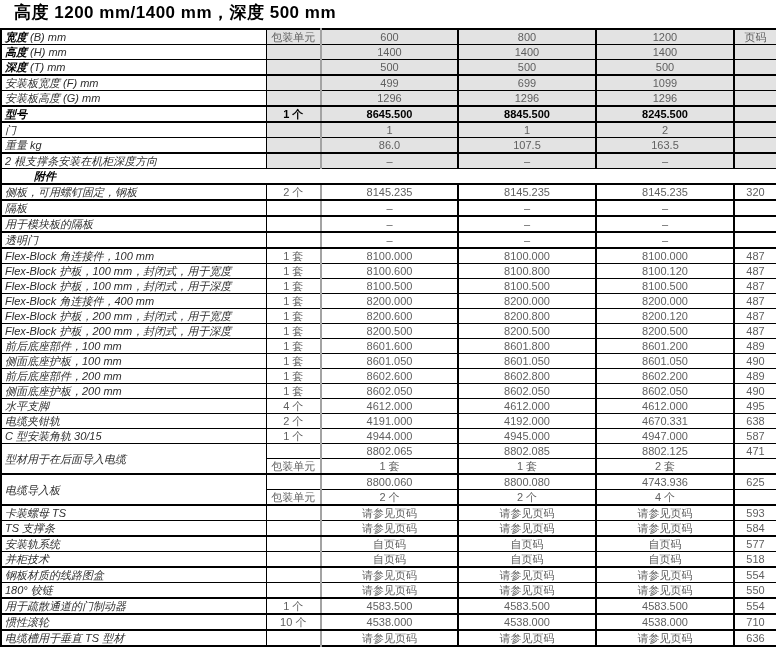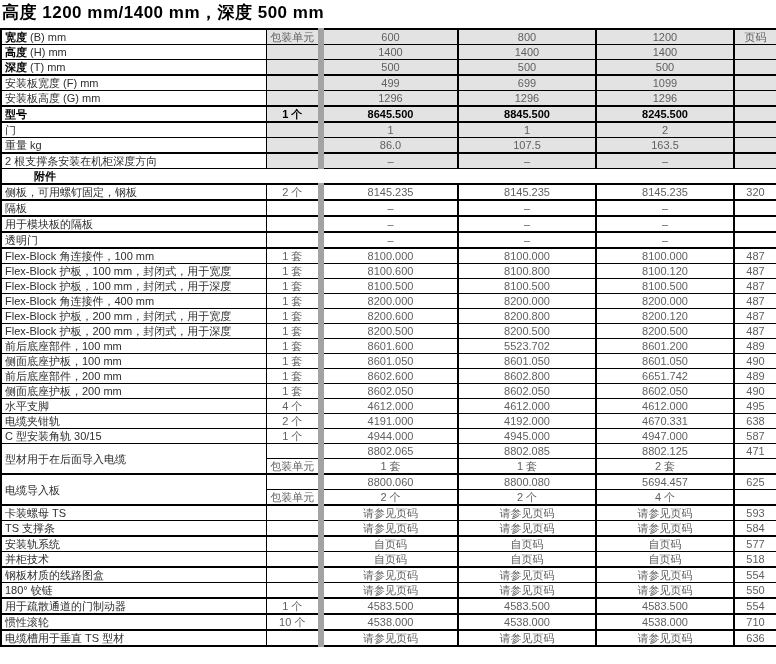--- a/index.html
+++ b/index.html
@@ -1,30 +1,30 @@
 <!DOCTYPE html>
 <html><head>
 <meta charset="utf-8">
 <style>
   html,body{margin:0;padding:0;background:#fff;}
   body{width:776px;height:664px;overflow:hidden;
        font-family:"Liberation Sans","DejaVu Sans",sans-serif;}
   .page{width:776px;}
   .title{font-size:17px;font-weight:bold;color:#000;
-         padding:3px 2px 5px 2px;letter-spacing:.5px;line-height:20px;}
+         padding:3px 2px 5px 14px;letter-spacing:.5px;line-height:20px;}
   table.catalog{border-collapse:collapse;table-layout:fixed;width:776px;
                 border:2px solid #000;}
   col.c-label{width:265px;} col.c-unit{width:55px;}
   col.c-600{width:137px;} col.c-800{width:138px;} col.c-1200{width:138px;}
   col.c-page{width:43px;}
   td{font-size:11px;height:14px;line-height:14px;padding:0 3px;
      color:#5f5f5f;text-align:center;white-space:nowrap;overflow:hidden;}
-  td.label{text-align:left;color:#2e2e2e;border-right:1px solid #000;}
+  td.label{text-align:left;color:#2e2e2e;border-right:1px solid #000;font-style:italic;}
   td.label .strong{font-weight:bold;color:#000;}
-  td.unit{border-right:6px solid #a3a3a3;}
+  td.unit{border-right:2px solid #a3a3a3;}
   td.val{border-right:2px solid #000;}
   td.page{}
   tr.shaded td.unit, tr.shaded td.val, tr.shaded td.page{background:#e3e3e3;}
   tr.sep-thin > td{border-bottom:1px solid #000;}
   tr.sep-thick > td{border-bottom:2px solid #000;}
   td.bb-thick{border-bottom:2px solid #000 !important;}
   td.bold{font-weight:bold;color:#000;}
   tr.section-row td{font-weight:bold;color:#000;text-align:left;background:#fff;padding-left:32px;}
 </style>
 </head>
@@ -194,38 +194,38 @@
           <td class="unit">1 套</td>
           <td class="val">8200.500</td>
           <td class="val">8200.500</td>
           <td class="val">8200.500</td>
           <td class="page">487</td>
         </tr>
         <tr class="sep-thin">
           <td class="label">前后底座部件，100 mm</td>
           <td class="unit">1 套</td>
           <td class="val">8601.600</td>
-          <td class="val">5523.702</td>
+          <td class="val">8601.800</td>
           <td class="val">8601.200</td>
           <td class="page">489</td>
         </tr>
         <tr class="sep-thin">
           <td class="label">侧面底座护板，100 mm</td>
           <td class="unit">1 套</td>
           <td class="val">8601.050</td>
           <td class="val">8601.050</td>
           <td class="val">8601.050</td>
           <td class="page">490</td>
         </tr>
         <tr class="sep-thin">
           <td class="label">前后底座部件，200 mm</td>
           <td class="unit">1 套</td>
           <td class="val">8602.600</td>
           <td class="val">8602.800</td>
-          <td class="val">6651.742</td>
+          <td class="val">8602.200</td>
           <td class="page">489</td>
         </tr>
         <tr class="sep-thin">
           <td class="label">侧面底座护板，200 mm</td>
           <td class="unit">1 套</td>
           <td class="val">8602.050</td>
           <td class="val">8602.050</td>
           <td class="val">8602.050</td>
           <td class="page">490</td>
         </tr>
@@ -266,21 +266,21 @@
           <td class="val">1 套</td>
           <td class="val">1 套</td>
           <td class="val">2 套</td>
           <td class="page"></td>
         </tr>
         <tr class="sep-thin">
           <td class="label bb-thick" rowspan="2">电缆导入板</td>
           <td class="unit"></td>
           <td class="val">8800.060</td>
           <td class="val">8800.080</td>
-          <td class="val">5694.457</td>
+          <td class="val">4743.936</td>
           <td class="page">625</td>
         </tr>
         <tr class="sep-thick">
           <td class="unit">包装单元</td>
           <td class="val">2 个</td>
           <td class="val">2 个</td>
           <td class="val">4 个</td>
           <td class="page"></td>
         </tr>
         <tr class="sep-thin">

